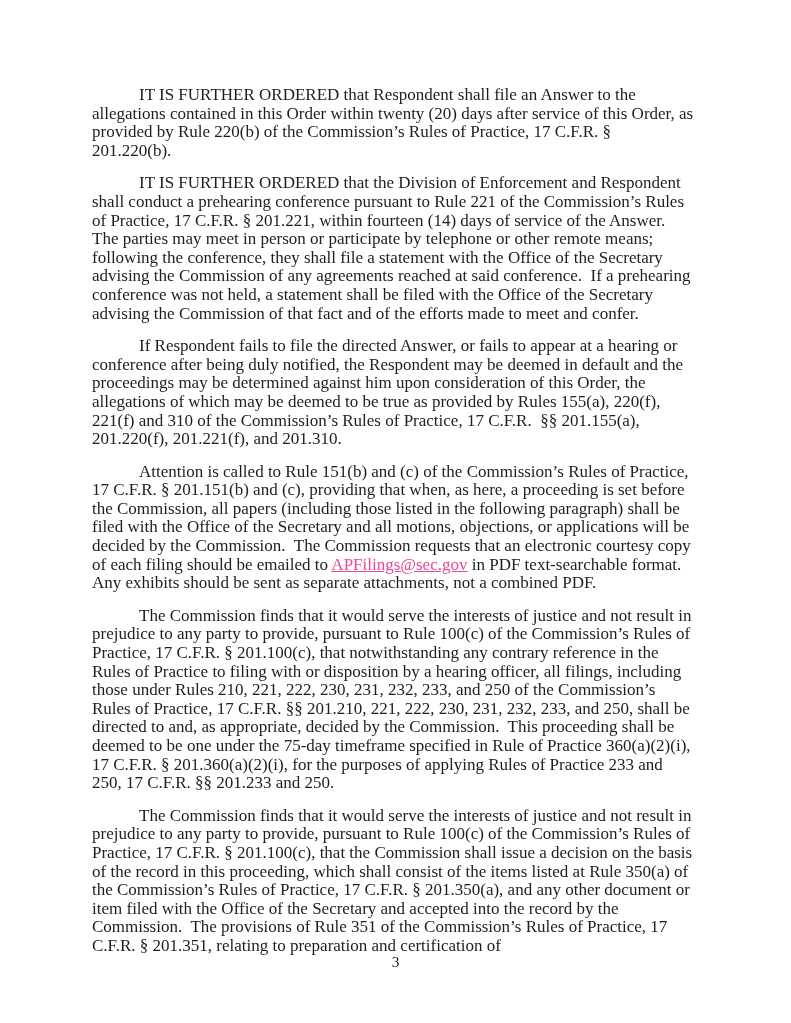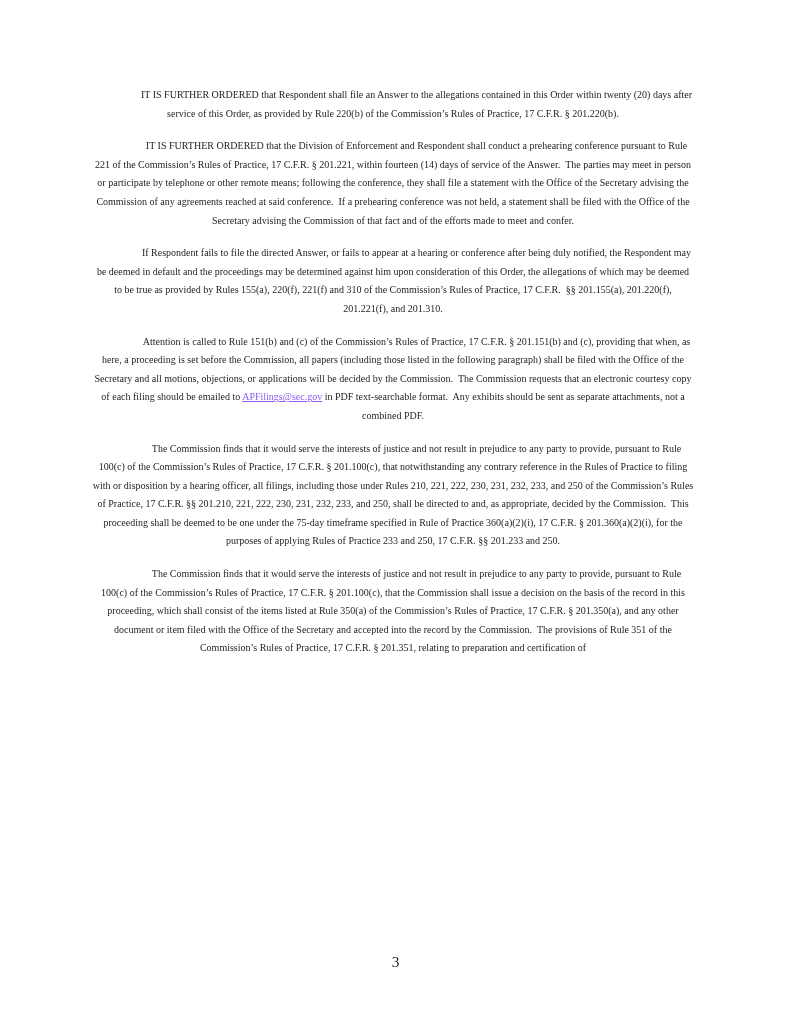--- a/index.html
+++ b/index.html
@@ -17,28 +17,28 @@
     color: #1e1e1e;
   }
   .content {
     position: absolute;
     left: 92px;
     top: 86px;
     width: 614px;
   }
   .para {
     margin: 0 12px 14px 0;
-    font-size: 10px;
+    font-size: 17px;
     line-height: 18.6px;
     text-indent: 47px;
     white-space: pre-wrap;
-    text-align: center;
+    text-align: left;
   }
   .email-link {
-    color: #8b5cf6;
+    color: #ec4899;
     text-decoration: underline;
     cursor: pointer;
   }
   .footer {
     position: absolute;
     top: 953px;
     left: 0;
     width: 100%;
     text-align: center;
     font-size: 15.4px;

